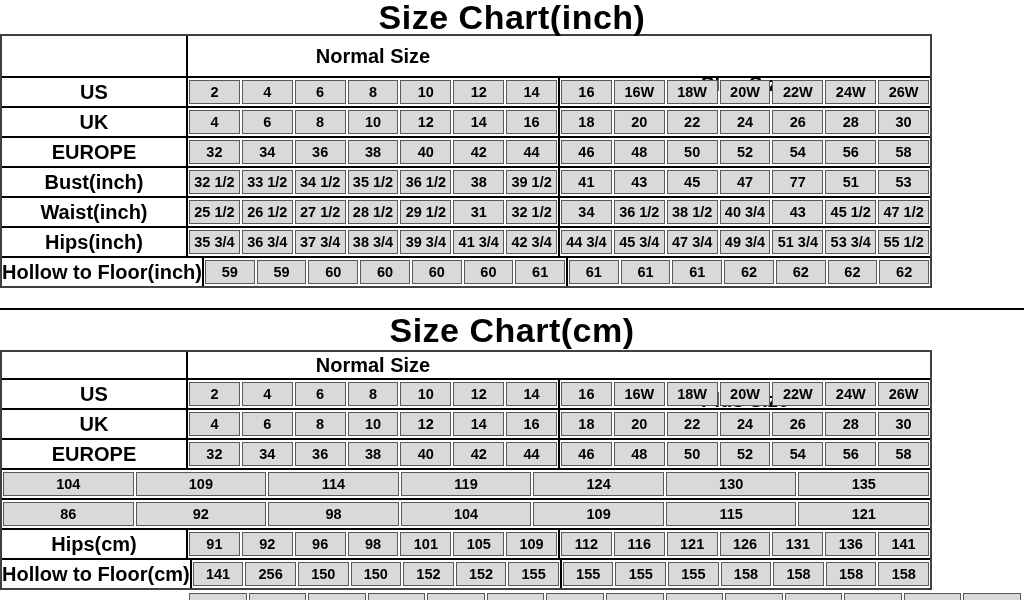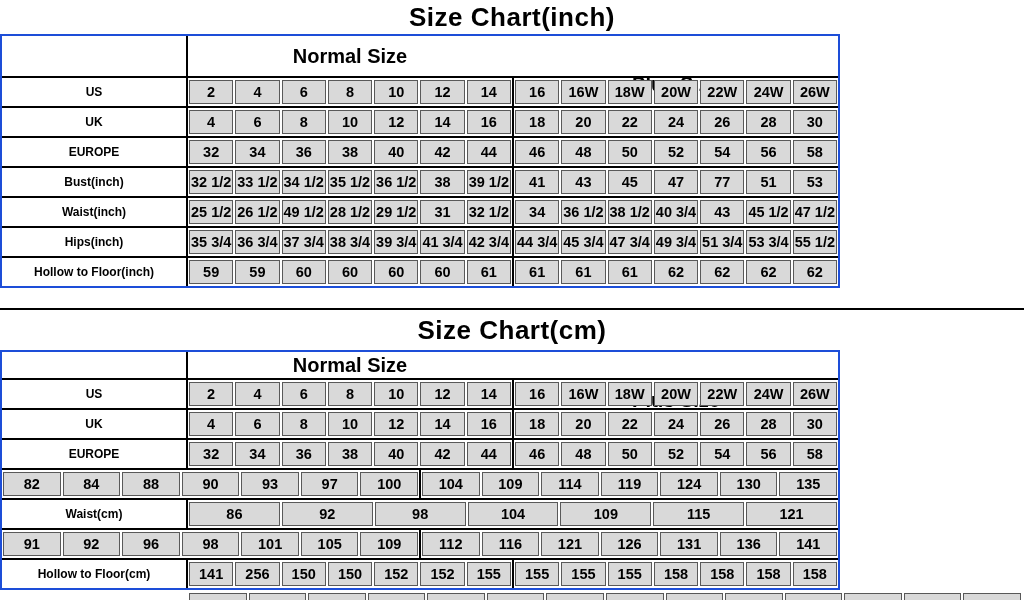--- a/index.html
+++ b/index.html
@@ -3,36 +3,36 @@
 <meta charset="utf-8">
 <style>
   html, body { margin: 0; padding: 0; }
   body {
     width: 1024px; height: 600px; overflow: hidden;
     background: #ffffff; color: #000;
     font-family: "Liberation Sans", sans-serif;
   }
   .chart-title {
     height: 34px; display: flex; align-items: center; justify-content: center;
-    font-size: 26px; font-weight: 800; letter-spacing: .5px;
+    font-size: 34px; font-weight: 800; letter-spacing: .5px;
   }
   .chart-title.cm { border-top: 2px solid #000; height: 40px; }
   .gap { height: 20px; }
   .grid-table {
-    box-sizing: border-box; width: 840px;
-    border: 2px solid #1d4ed8; background: #fff;
+    box-sizing: border-box; width: 932px;
+    border: 2px solid #404040; background: #fff;
   }
   .row { display: flex; height: 28px; }
   .row + .row { border-top: 2px solid #000; }
   .row.header-tall { height: 40px; }
   .row.header-short { height: 26px; }
   .label-cell {
     flex: 0 0 186px; box-sizing: border-box; border-right: 2px solid #000;
     background: #fff; display: flex; align-items: center; justify-content: center;
-    font-size: 12px; font-weight: 700; white-space: nowrap; text-align: right;
+    font-size: 20px; font-weight: 700; white-space: nowrap; text-align: right;
   }
   .cells { flex: 1; display: flex; min-width: 0; }
   .cgroup { flex: 1; display: flex; min-width: 0; }
   .cgroup + .cgroup { border-left: 2px solid #000; }
   .ghead {
     flex: 1; display: flex; align-items: center; justify-content: center;
     font-size: 20px; font-weight: 700;
   }
   .ghead + .ghead { border-left: 2px solid #000; margin-top: 48px; }
   .cell {
@@ -152,21 +152,21 @@
               <div class="cell">53</div>
             </div>
           </div>
         </div>
         <div class="row">
           <div class="label-cell">Waist(inch)</div>
           <div class="cells">
             <div class="cgroup">
               <div class="cell">25 1/2</div>
               <div class="cell">26 1/2</div>
-              <div class="cell">49 1/2</div>
+              <div class="cell">27 1/2</div>
               <div class="cell">28 1/2</div>
               <div class="cell">29 1/2</div>
               <div class="cell">31</div>
               <div class="cell">32 1/2</div>
             </div>
             <div class="cgroup">
               <div class="cell">34</div>
               <div class="cell">36 1/2</div>
               <div class="cell">38 1/2</div>
               <div class="cell">40 3/4</div>
@@ -302,54 +302,45 @@
               <div class="cell">52</div>
               <div class="cell">54</div>
               <div class="cell">56</div>
               <div class="cell">58</div>
             </div>
           </div>
         </div>
         <div class="row">
           <div class="cells">
             <div class="cgroup">
-              <div class="cell">82</div>
-              <div class="cell">84</div>
-              <div class="cell">88</div>
-              <div class="cell">90</div>
-              <div class="cell">93</div>
-              <div class="cell">97</div>
-              <div class="cell">100</div>
-            </div>
-            <div class="cgroup">
               <div class="cell">104</div>
               <div class="cell">109</div>
               <div class="cell">114</div>
               <div class="cell">119</div>
               <div class="cell">124</div>
               <div class="cell">130</div>
               <div class="cell">135</div>
             </div>
           </div>
         </div>
         <div class="row">
-          <div class="label-cell">Waist(cm)</div>
           <div class="cells">
             <div class="cgroup">
               <div class="cell">86</div>
               <div class="cell">92</div>
               <div class="cell">98</div>
               <div class="cell">104</div>
               <div class="cell">109</div>
               <div class="cell">115</div>
               <div class="cell">121</div>
             </div>
           </div>
         </div>
         <div class="row">
+          <div class="label-cell">Hips(cm)</div>
           <div class="cells">
             <div class="cgroup">
               <div class="cell">91</div>
               <div class="cell">92</div>
               <div class="cell">96</div>
               <div class="cell">98</div>
               <div class="cell">101</div>
               <div class="cell">105</div>
               <div class="cell">109</div>
             </div>

